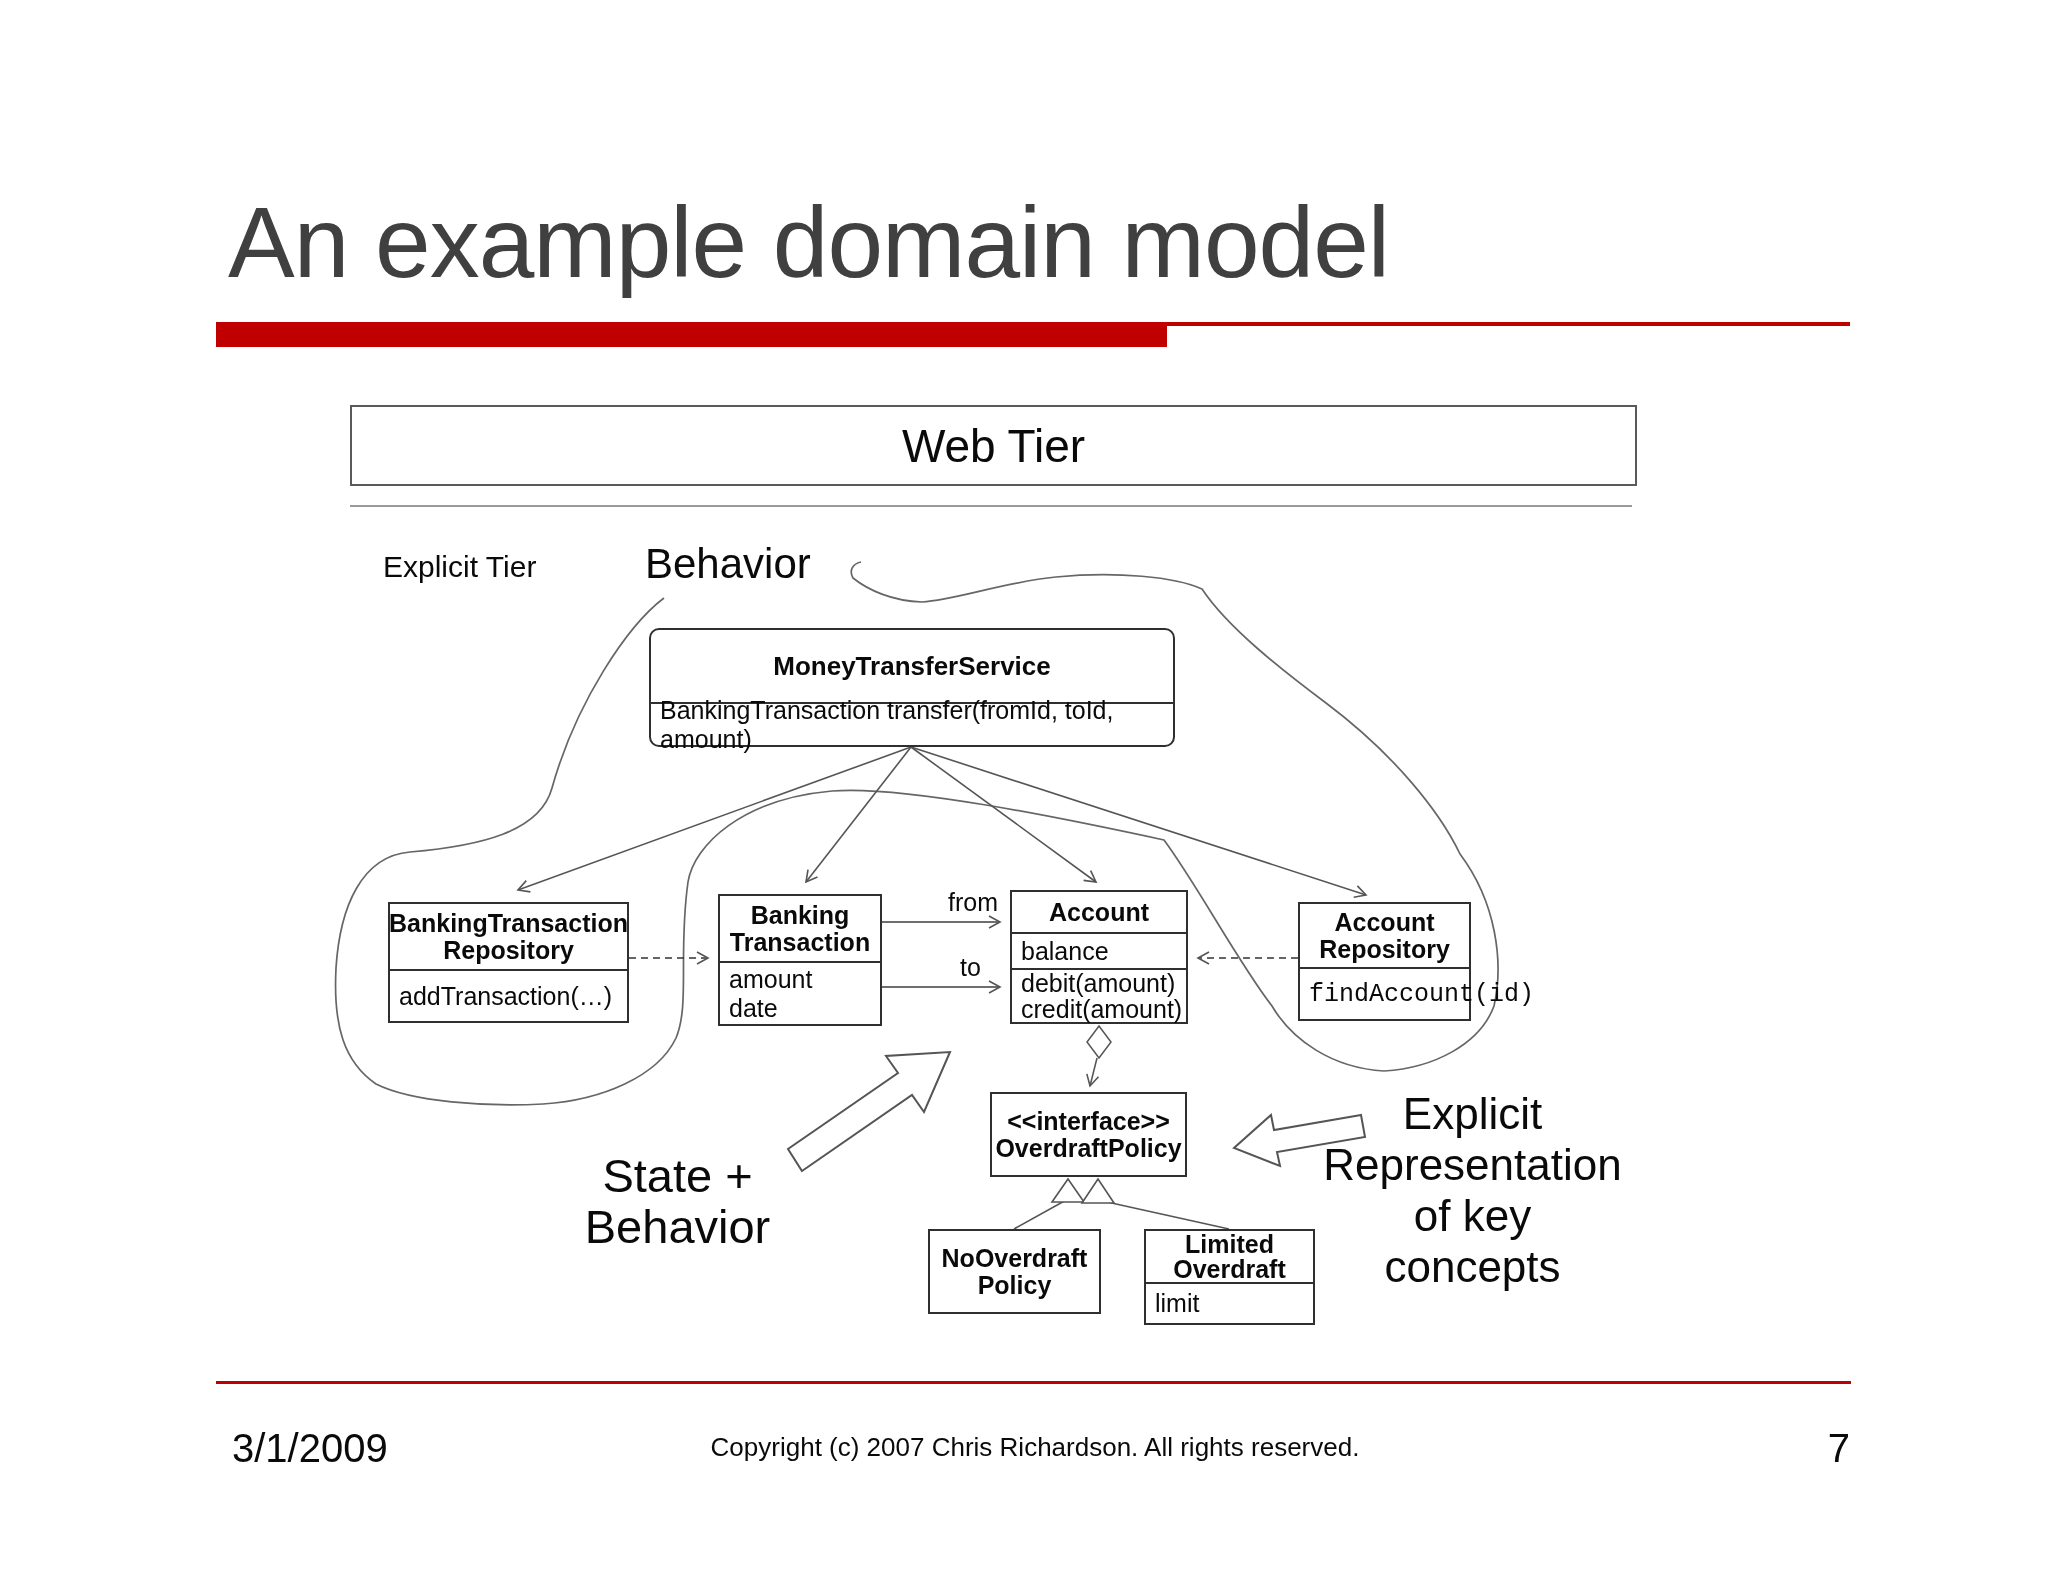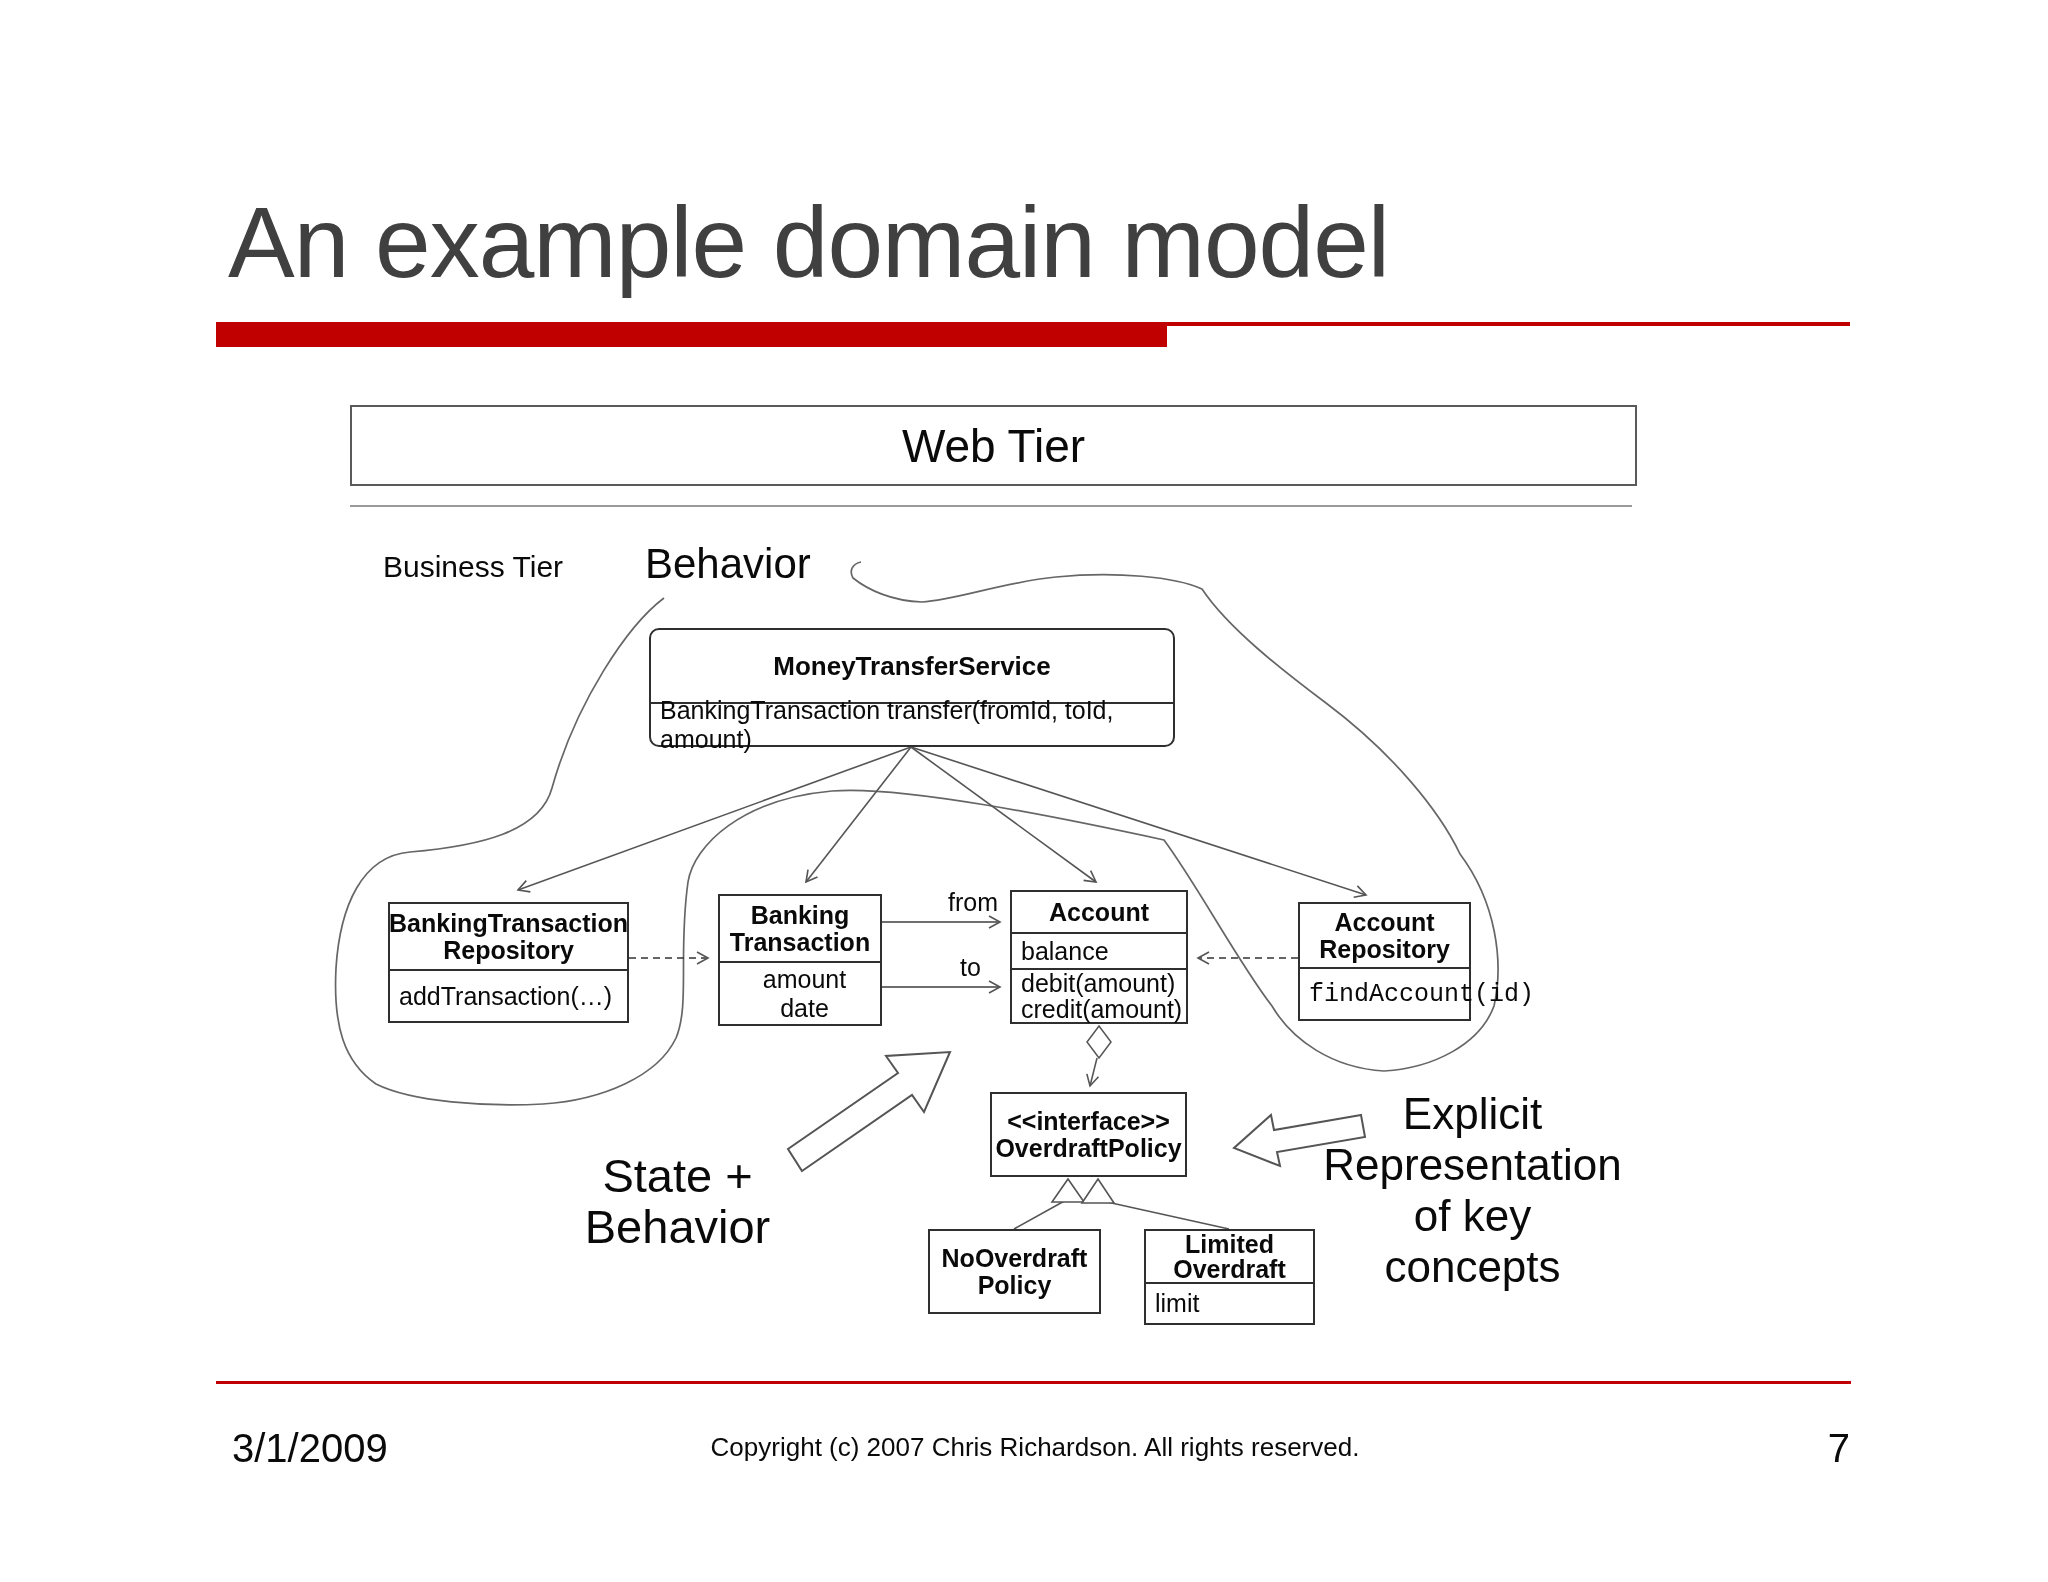--- a/index.html
+++ b/index.html
@@ -35,21 +35,21 @@
   .uml .sec{border-top:2px solid #2f2f2f;box-sizing:border-box;display:flex;flex-direction:column;
     justify-content:center;padding-left:9px;line-height:29px;}
   .box-mts{left:649px;top:628px;width:526px;height:119px;border-radius:10px;}
   .box-mts .tc{height:72px;font-size:26px;}
   .box-mts .sec{height:43px;}
   .box-btr{left:388px;top:902px;width:241px;height:121px;}
   .box-btr .tc{height:65px;}
   .box-btr .sec{height:52px;}
   .box-bt{left:718px;top:894px;width:164px;height:132px;}
   .box-bt .tc{height:65px;}
-  .box-bt .sec{height:63px;align-items:center;}
+  .box-bt .sec{height:63px;}
   .box-acct{left:1010px;top:890px;width:178px;height:134px;}
   .box-acct .tc{height:40px;}
   .box-acct .sec-attr{height:36px;}
   .box-acct .sec-ops{height:54px;line-height:26px;}
   .box-ar{left:1298px;top:902px;width:173px;height:119px;}
   .box-ar .tc{height:63px;}
   .box-ar .sec{height:52px;font-family:Liberation Mono, monospace;}
   .box-policy{left:990px;top:1092px;width:197px;height:85px;}
   .box-policy .tc{height:81px;font-size:25px;}
   .box-nop{left:928px;top:1229px;width:173px;height:85px;}
@@ -82,21 +82,21 @@
 <div class="slide">
 
   <div class="title">An example domain model</div>
   <div class="rule-thin" style="background:#c00000;"></div>
   <div class="rule-thick" style="background:#c00000;"></div>
 
   <div class="webtier-box">
     <span>Web Tier</span>
   </div>
   <div class="gray-divider"></div>
-  <div class="business-tier">Business Tier</div>
+  <div class="business-tier">Explicit Tier</div>
   <div class="behavior-label">Behavior</div>
 
   <svg class="overlay" viewBox="0 0 2048 1582">
     <defs>
       <marker id="arr" markerWidth="18" markerHeight="16" refX="13" refY="7" orient="auto" markerUnits="userSpaceOnUse">
         <path d="M2,1 L13,7 L2,13" fill="none" stroke="#555" stroke-width="1.6"></path>
       </marker>
     </defs>
 
     <path d="M 664 598

